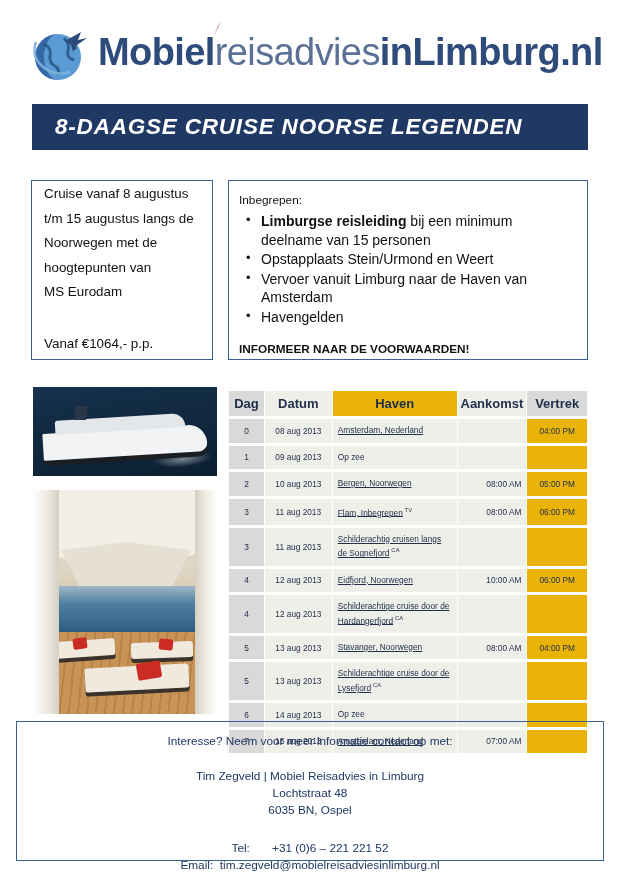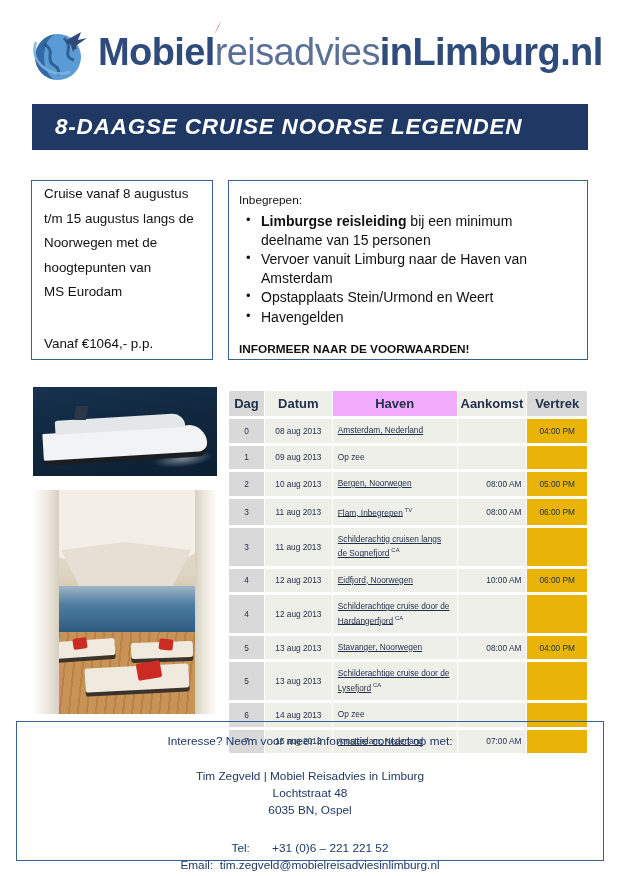--- a/index.html
+++ b/index.html
@@ -273,21 +273,21 @@
     text-align: right;
     width: 54px;
   }
   #itin-table td.c-vertrek {
     background: #eab308;
     text-align: center;
     width: 52px;
   }
   #itin-table th.h-dag { width: 26px; }
   #itin-table th.h-datum { background:#efefea; width: 62px; }
-  #itin-table th.h-haven { background:#f0abfc; width: 128px; }
+  #itin-table th.h-haven { background:#eab308; width: 128px; }
   #itin-table th.h-aankomst { background:#efefea; width: 54px; }
   #itin-table th.h-vertrek { width: 52px; }
   .port-link {
     text-decoration: underline;
     color: #22304a;
   }
   .sup {
     font-size: 5.8px;
     vertical-align: super;
     text-decoration: none;
@@ -347,22 +347,22 @@
   <p>Noorwegen met de</p>
   <p>hoogtepunten van</p>
   <p>MS Eurodam</p>
   <p id="price">Vanaf €1064,- p.p.</p>
 </div>
 
 <div id="box-right">
   <p id="inbegrepen-label">Inbegrepen:</p>
   <ul id="incl-list">
     <li><b>Limburgse reisleiding</b><span> bij een minimum deelname van 15 personen</span></li>
+    <li><span>Opstapplaats Stein/Urmond en Weert</span></li>
     <li><span>Vervoer vanuit Limburg naar de Haven van Amsterdam</span></li>
-    <li><span>Opstapplaats Stein/Urmond en Weert</span></li>
     <li><span>Havengelden</span></li>
   </ul>
   <p id="voorwaarden">INFORMEER NAAR DE VOORWAARDEN!</p>
 </div>
 
 <div id="photo-ship" class="photo">
   <div class="ship-wake"></div>
   <div class="ship-hull"></div>
   <div class="ship-sup"></div>
   <div class="ship-funnel"></div>

